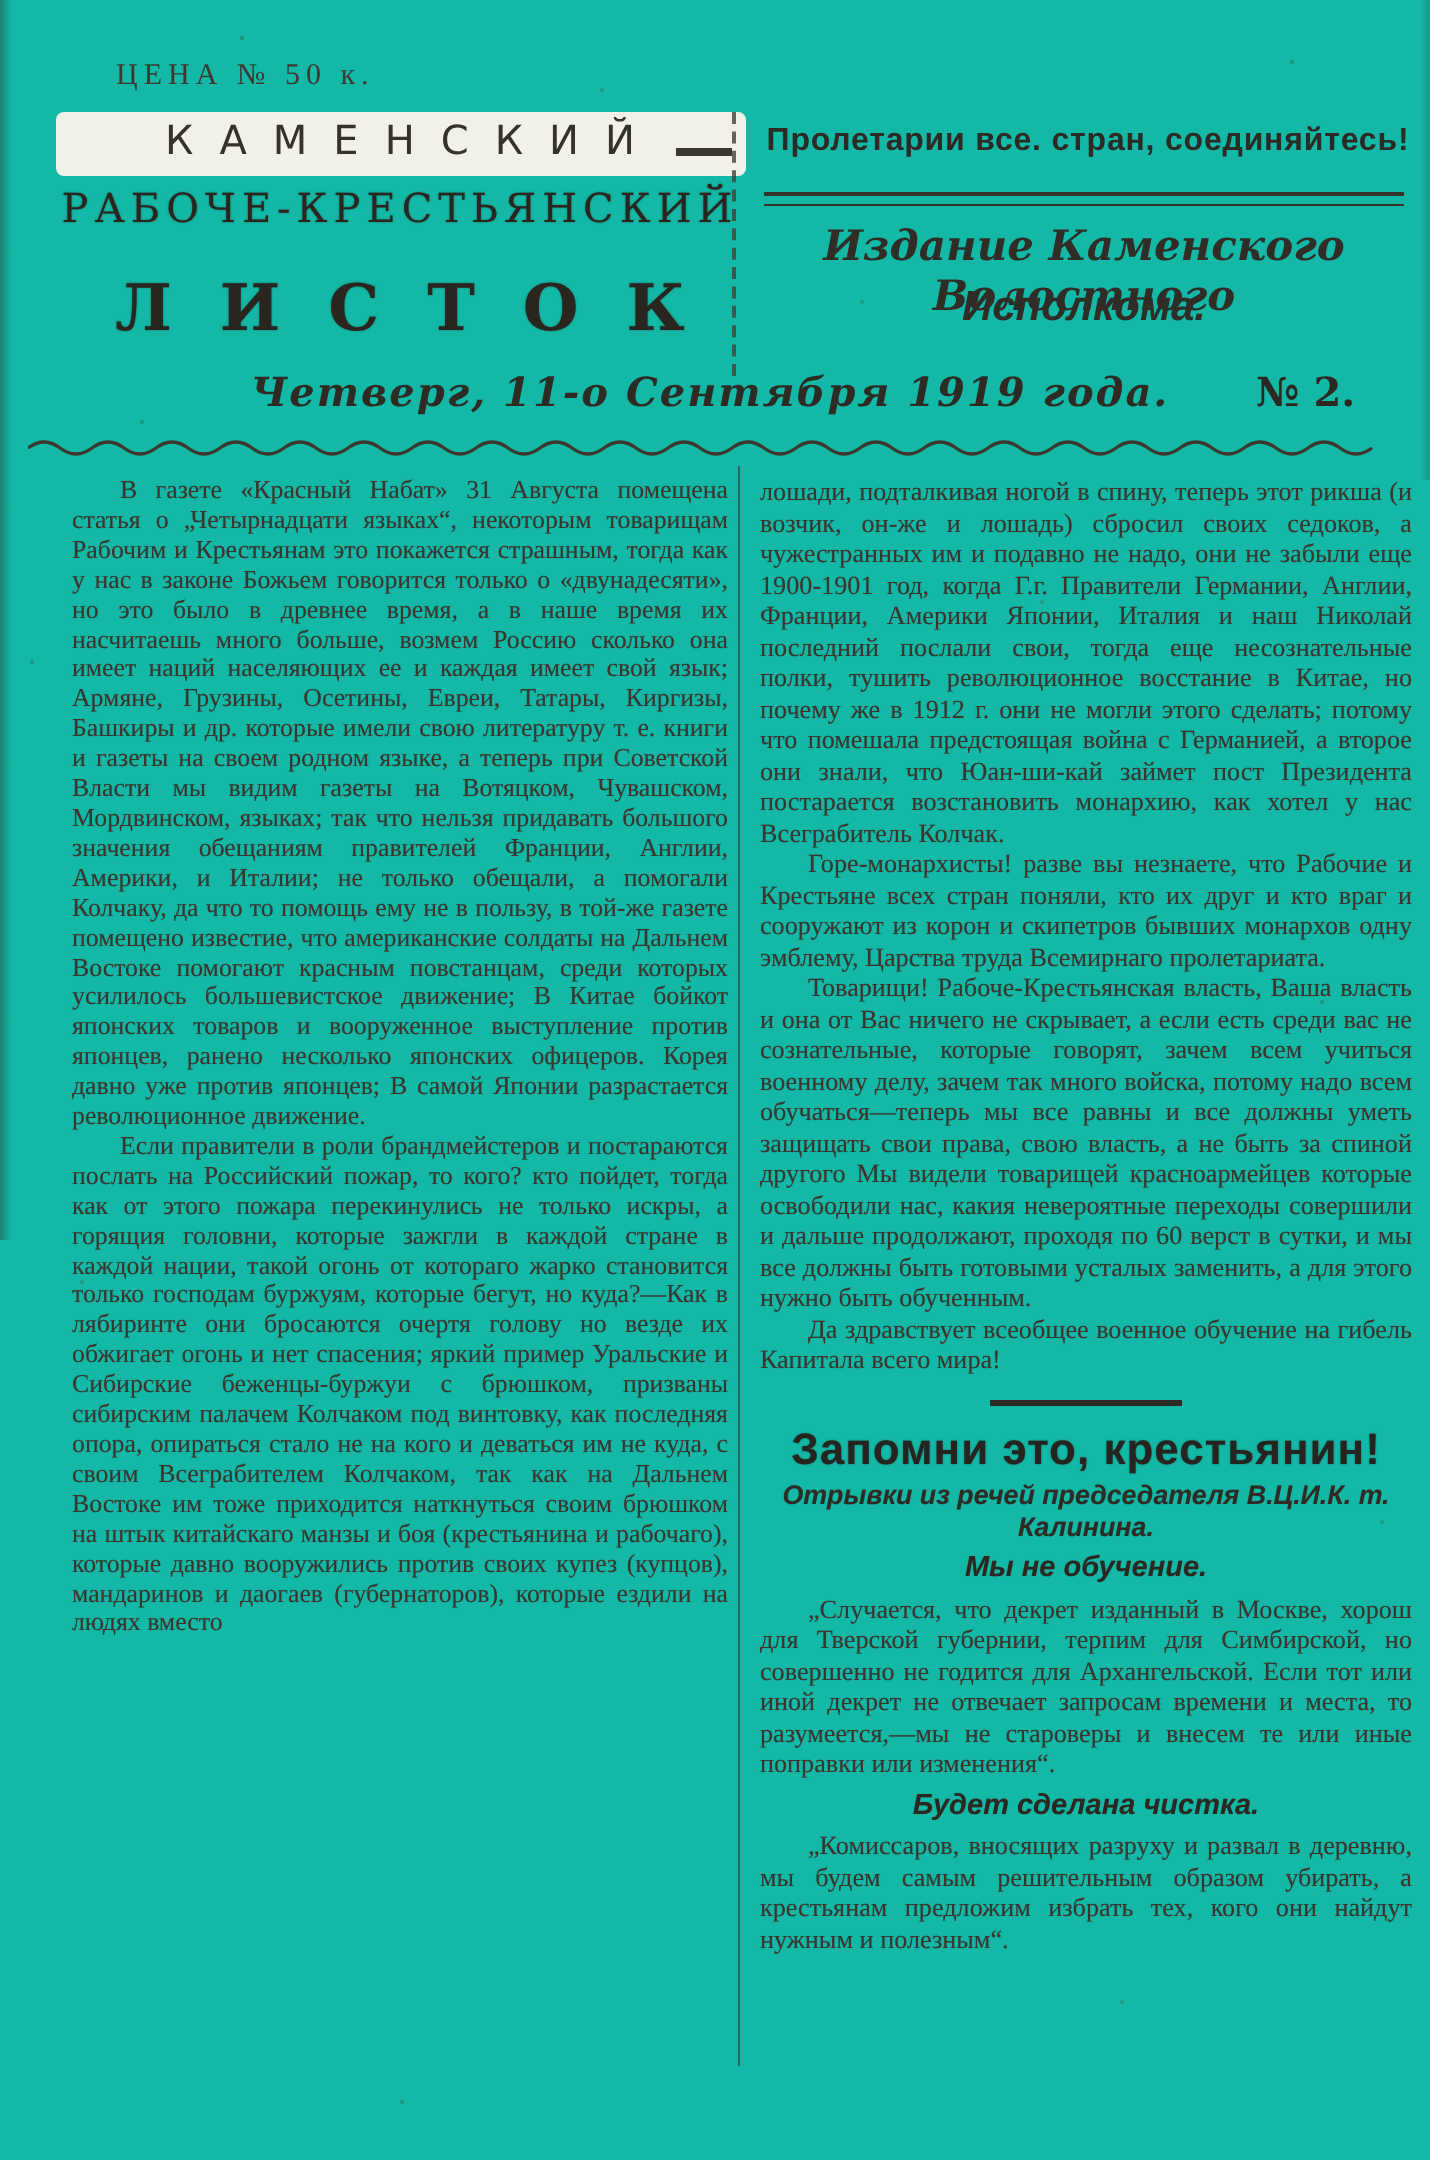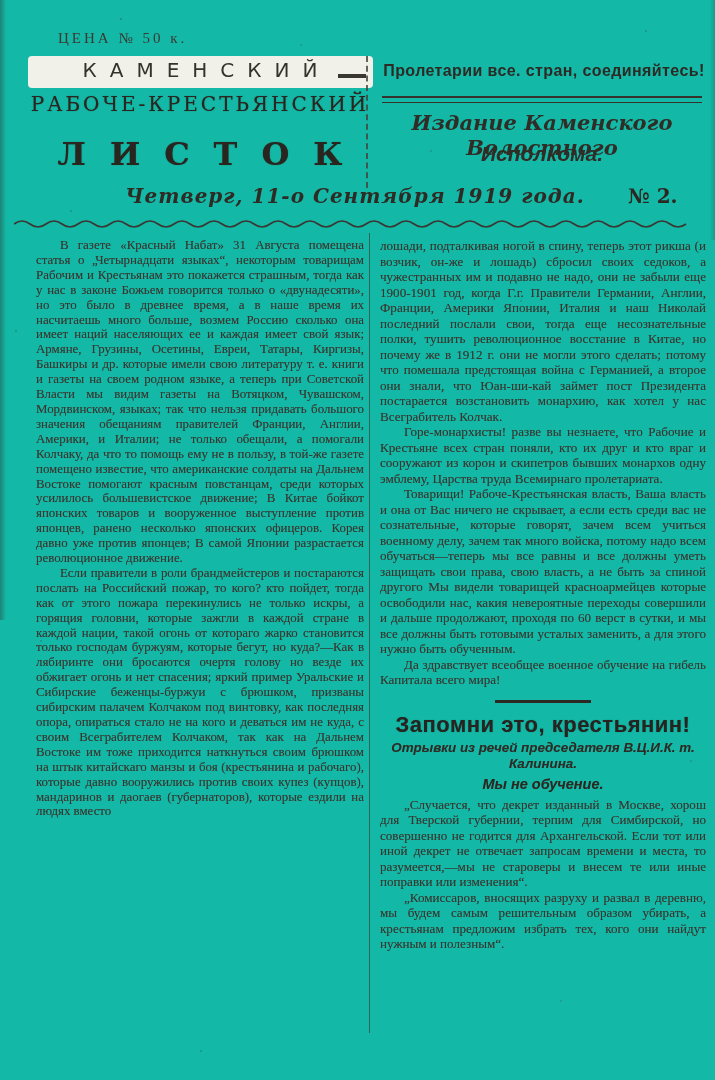--- a/index.html
+++ b/index.html
@@ -126,16 +126,17 @@
     <p class="para">Да здравствует всеобщее военное обучение на гибель Капитала всего мира!</p>
 
     <div class="section-rule"></div>
 
     <h2 class="art2-title">Запомни это, крестьянин!</h2>
     <div class="art2-subtitle">Отрывки из речей председателя В.Ц.И.К. т. Калинина.</div>
 
     <div class="sub-heading">Мы не обучение.</div>
     <p class="para">„Случается, что декрет изданный в Москве, хорош для Тверской губернии, терпим для Симбирской, но совершенно не годится для Архангельской. Если тот или иной декрет не отвечает запросам времени и места, то разумеется,—мы не староверы и внесем те или иные поправки или изменения“.</p>
 
+    <div class="sub-heading">Будет сделана чистка.</div>
     <p class="para">„Комиссаров, вносящих разруху и развал в деревню, мы будем самым решительным образом убирать, а крестьянам предложим избрать тех, кого они найдут нужным и полезным“.</p>
   </div>
 
 </div>
 
 </body></html>

